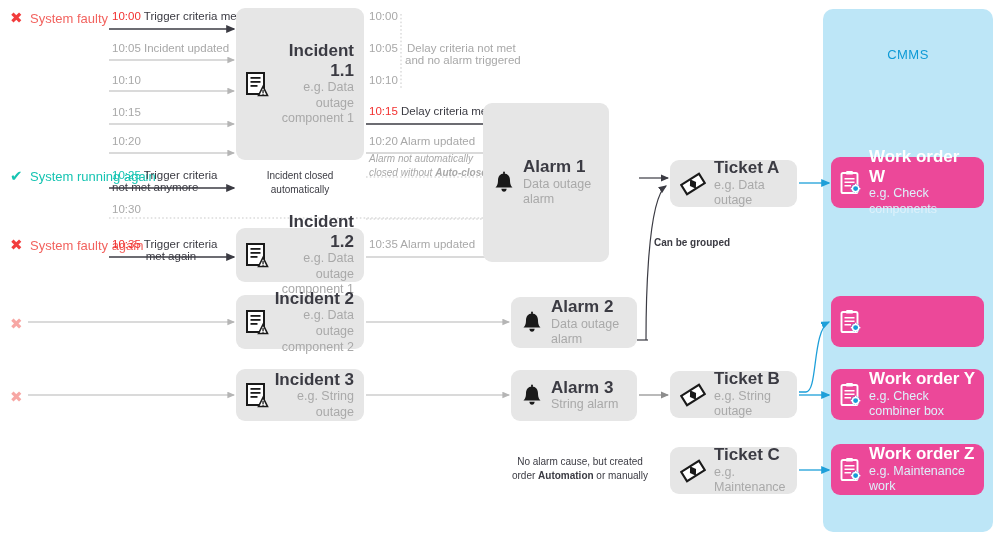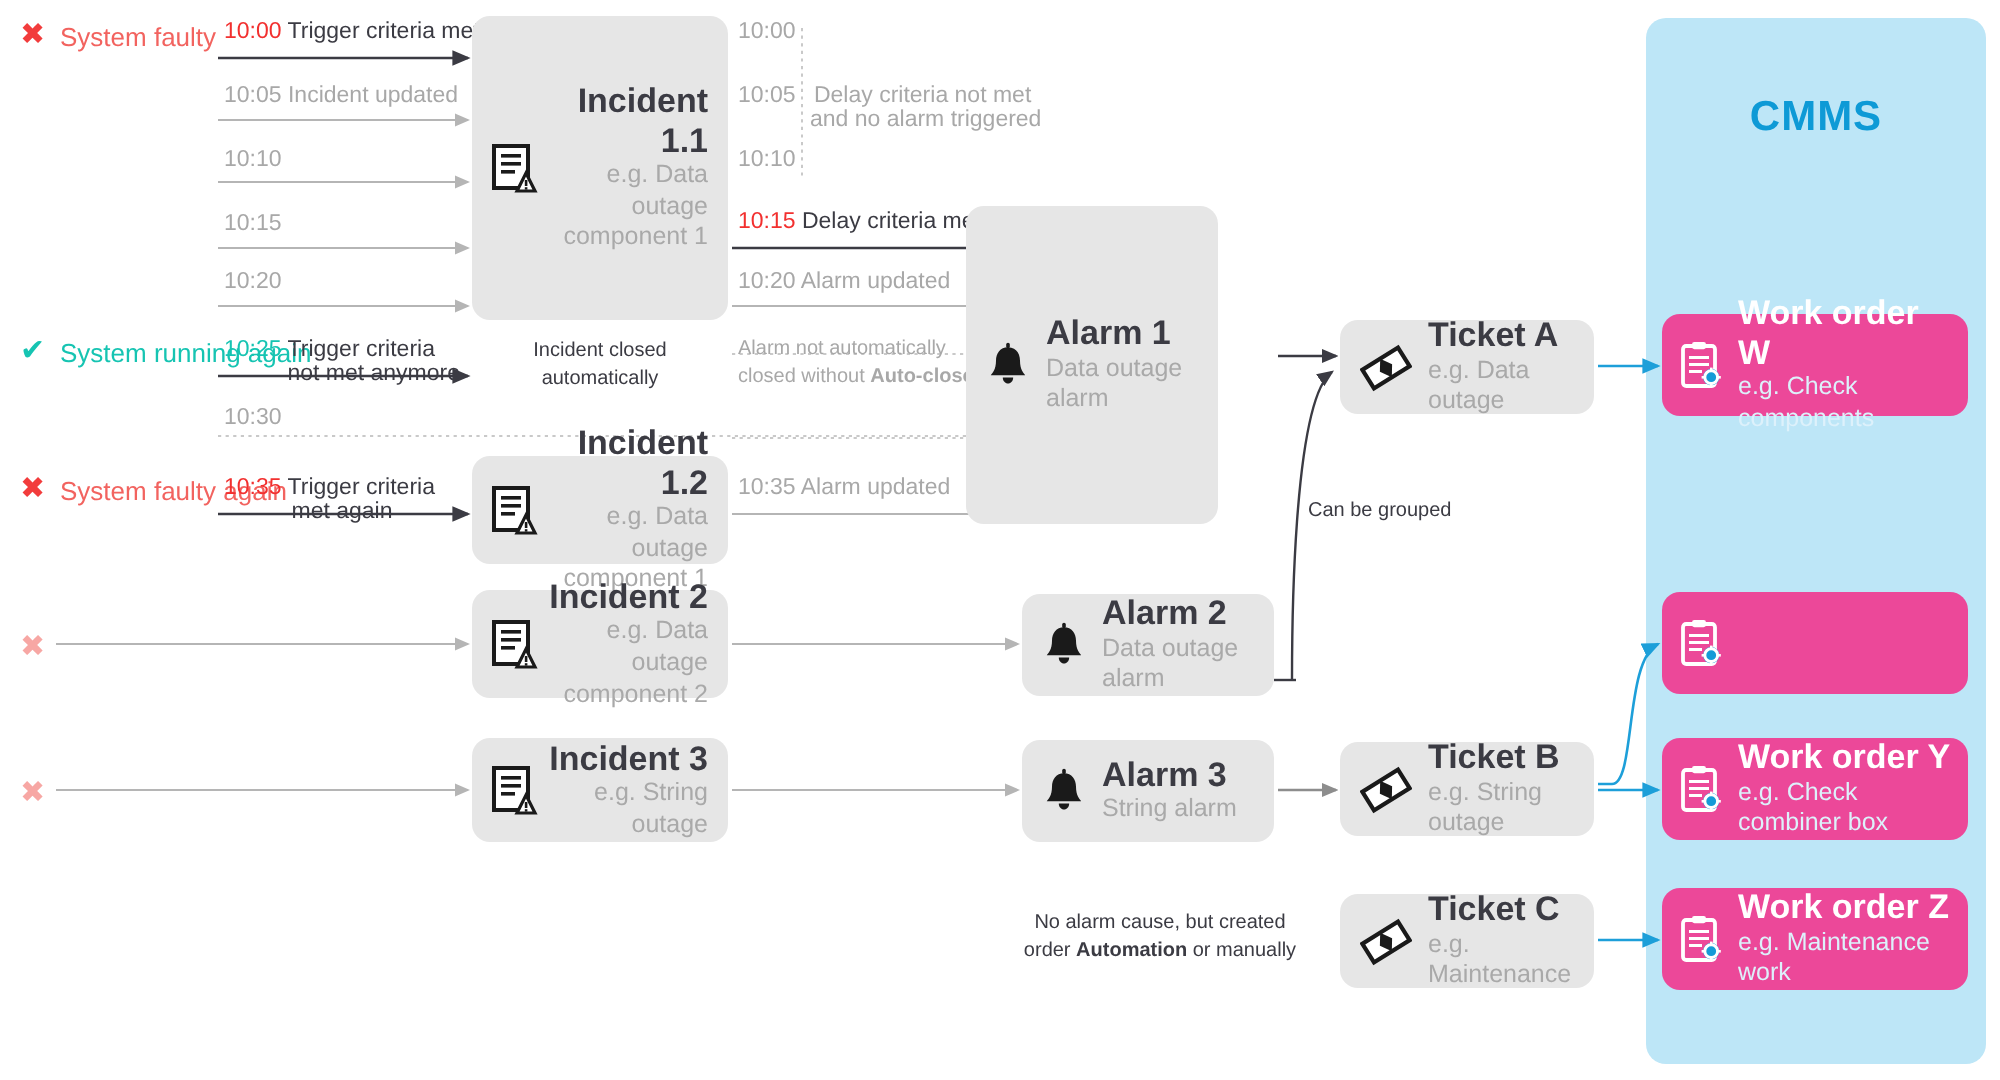--- a/index.html
+++ b/index.html
@@ -6,21 +6,21 @@
   body{width:1000px;height:540px;position:relative;overflow:hidden;
        font-family:"Liberation Sans","DejaVu Sans",sans-serif;
        -webkit-font-smoothing:antialiased;}
   #stage{position:absolute;left:0;top:0;width:1000px;height:540px;}
   .abs{position:absolute;}
 
   
   .cmms-panel{left:823px;top:9px;width:170px;height:523px;background:#bde6f7;
               border-radius:10px;}
   .cmms-title{left:823px;top:47px;width:170px;text-align:center;
-              color:#0e9ad6;font-size:21px;font-weight:bold;letter-spacing:.5px;}
+              color:#0e9ad6;font-size:13px;font-weight:normal;letter-spacing:.5px;}
 
   
   .node{border-radius:9px;display:flex;align-items:center;box-sizing:border-box;}
   .node.grey{background:#e6e6e6;}
   .node.blue{background:#ec4899;}
   .node .ico{flex:0 0 auto;display:flex;align-items:center;justify-content:center;}
   .node .txt{flex:1 1 auto;display:flex;flex-direction:column;}
   .node .title{font-size:17px;font-weight:bold;color:#3b3b43;line-height:1.15;}
   .node .sub{font-size:12.5px;color:#a9a9a9;line-height:1.25;}
   .node.blue .title{color:#ffffff;}
@@ -157,21 +157,21 @@
   </div>
   <div class="abs tl" style="left:112px;top:106px;">
     <span class="t-grey">10:15</span>
   </div>
   <div class="abs tl" style="left:112px;top:135px;">
     <span class="t-grey">10:20</span>
   </div>
   <div class="abs tl" style="left:112px;top:169px;">
     <span class="t-green">10:25</span>
     <span class="t-dark">Trigger criteria</span>
-    <div class="t-dark" style="text-align:right;width:118px;">not met anymore</div>
+    <div class="t-dark" style="width:118px;">not met anymore</div>
   </div>
   <div class="abs tl" style="left:112px;top:203px;">
     <span class="t-grey">10:30</span>
   </div>
   <div class="abs tl" style="left:112px;top:238px;">
     <span class="t-red">10:35</span>
     <span class="t-dark">Trigger criteria</span>
     <div class="t-dark" style="text-align:center;width:118px;">met again</div>
   </div>
 
@@ -197,21 +197,21 @@
   </div>
   <div class="abs tl" style="left:369px;top:135px;">
     <span class="t-grey">10:20</span>
     <span class="t-grey">Alarm updated</span>
   </div>
   <div class="abs tl" style="left:369px;top:238px;">
     <span class="t-grey">10:35</span>
     <span class="t-grey">Alarm updated</span>
   </div>
 
-  <div class="abs caption" style="left:369px;top:168px;width:140px;">
+  <div class="abs caption" style="left:369px;top:152px;width:140px;font-style:italic;">
     <div>Alarm not automatically</div>
     <div><span>closed without </span><b>Auto-close</b></div>
   </div>
 
   <div class="abs node grey right-al" style="left:236px;top:8px;width:128px;height:152px;padding:0 10px 0 8px;">
     <span class="ico">
       <svg width="26" height="26" viewBox="0 0 26 26">
         <rect x="3" y="2" width="17" height="21" fill="#ffffff" stroke="#1a1a1a" stroke-width="2"></rect>
         <rect x="6.5" y="6" width="10" height="1.8" fill="#1a1a1a"></rect>
         <rect x="6.5" y="10" width="10" height="1.8" fill="#1a1a1a"></rect>
@@ -320,21 +320,21 @@
         <rect x="10.1" y="0.4" width="1.8" height="2.8" rx="0.9" fill="#1a1a1a"></rect>
         <path d="M8.4,17.8 C8.4,19.6 9.6,20.8 11,20.8 C12.4,20.8 13.6,19.6 13.6,17.8 z" fill="#1a1a1a"></path>
       </svg>
     </span>
     <span class="txt">
       <span class="title">Alarm 3</span>
       <span class="sub">String alarm</span>
     </span>
   </div>
 
-  <div class="abs caption dark" style="left:654px;top:249px;">Can be grouped</div>
+  <div class="abs caption dark" style="left:654px;top:236px;font-weight:bold;">Can be grouped</div>
 
   <div class="abs node grey left-al" style="left:670px;top:160px;width:127px;height:47px;padding:0 8px 0 10px;">
     <span class="ico" style="margin-right:8px;">
       <svg width="26" height="26" viewBox="0 0 26 26">
         <g transform="rotate(-32 13 13)">
           <rect x="2.5" y="7.5" width="21" height="11" fill="#ffffff" stroke="#1a1a1a" stroke-width="2.1"></rect>
           <path d="M13,7.5 L16.6,13 L13,18.5 L9.4,13 z" fill="#1a1a1a"></path>
         </g>
       </svg>
     </span>

